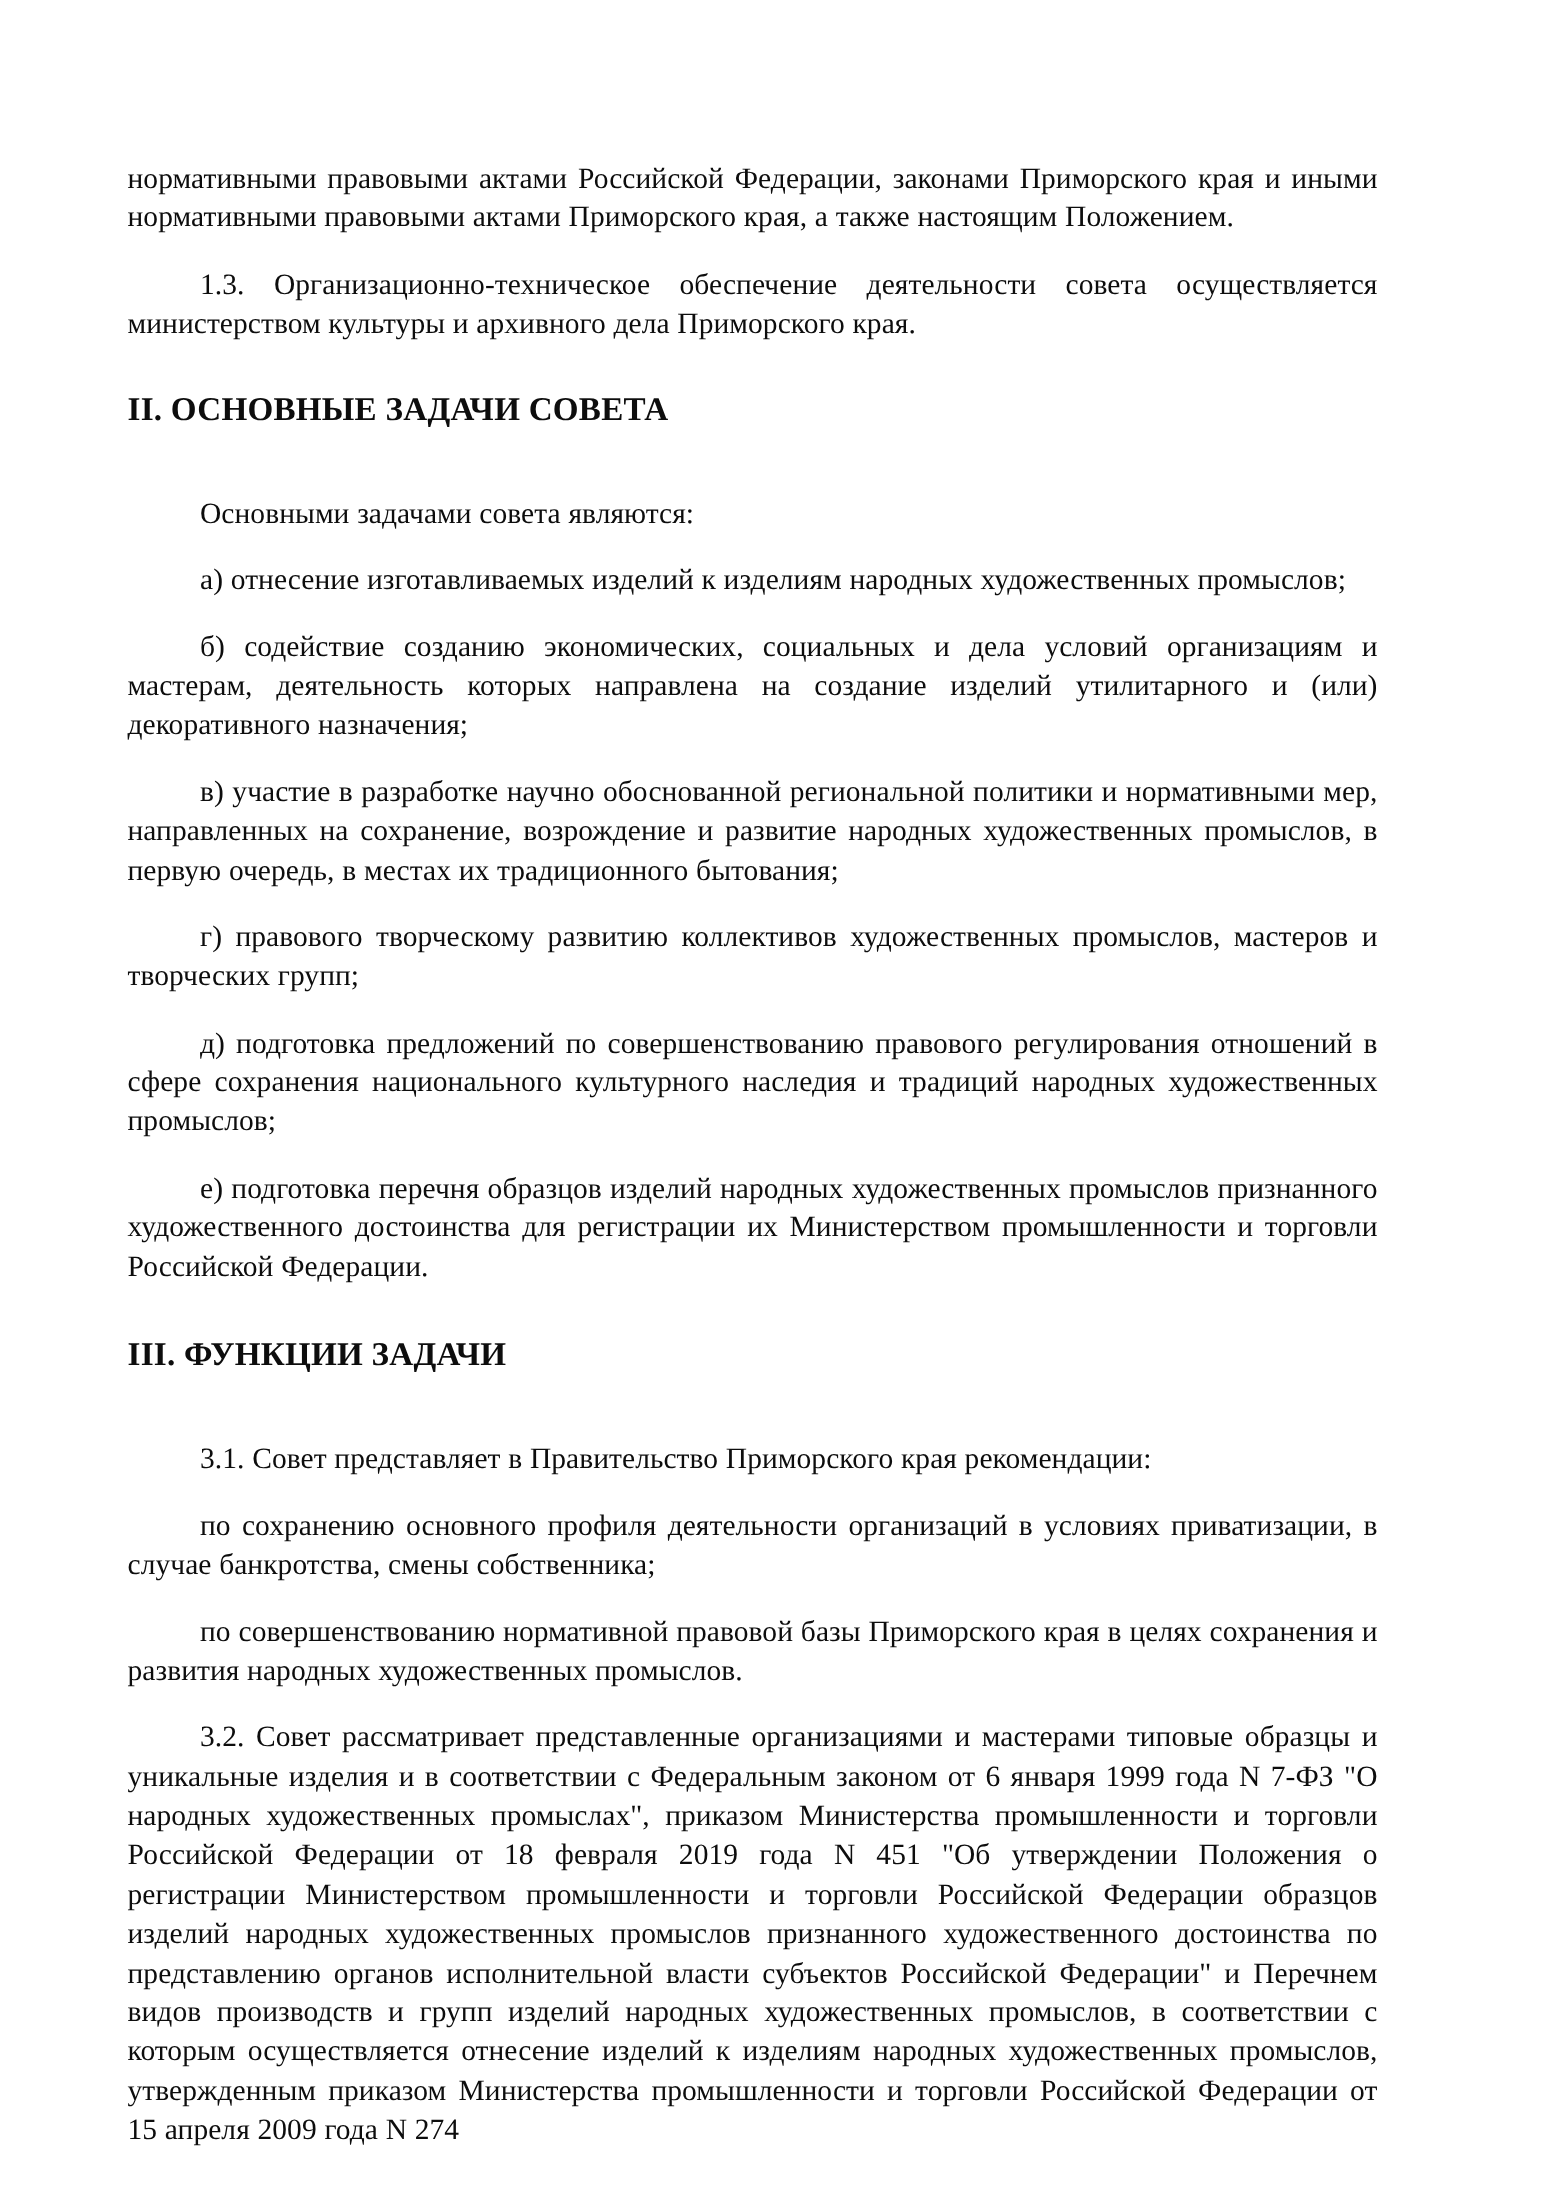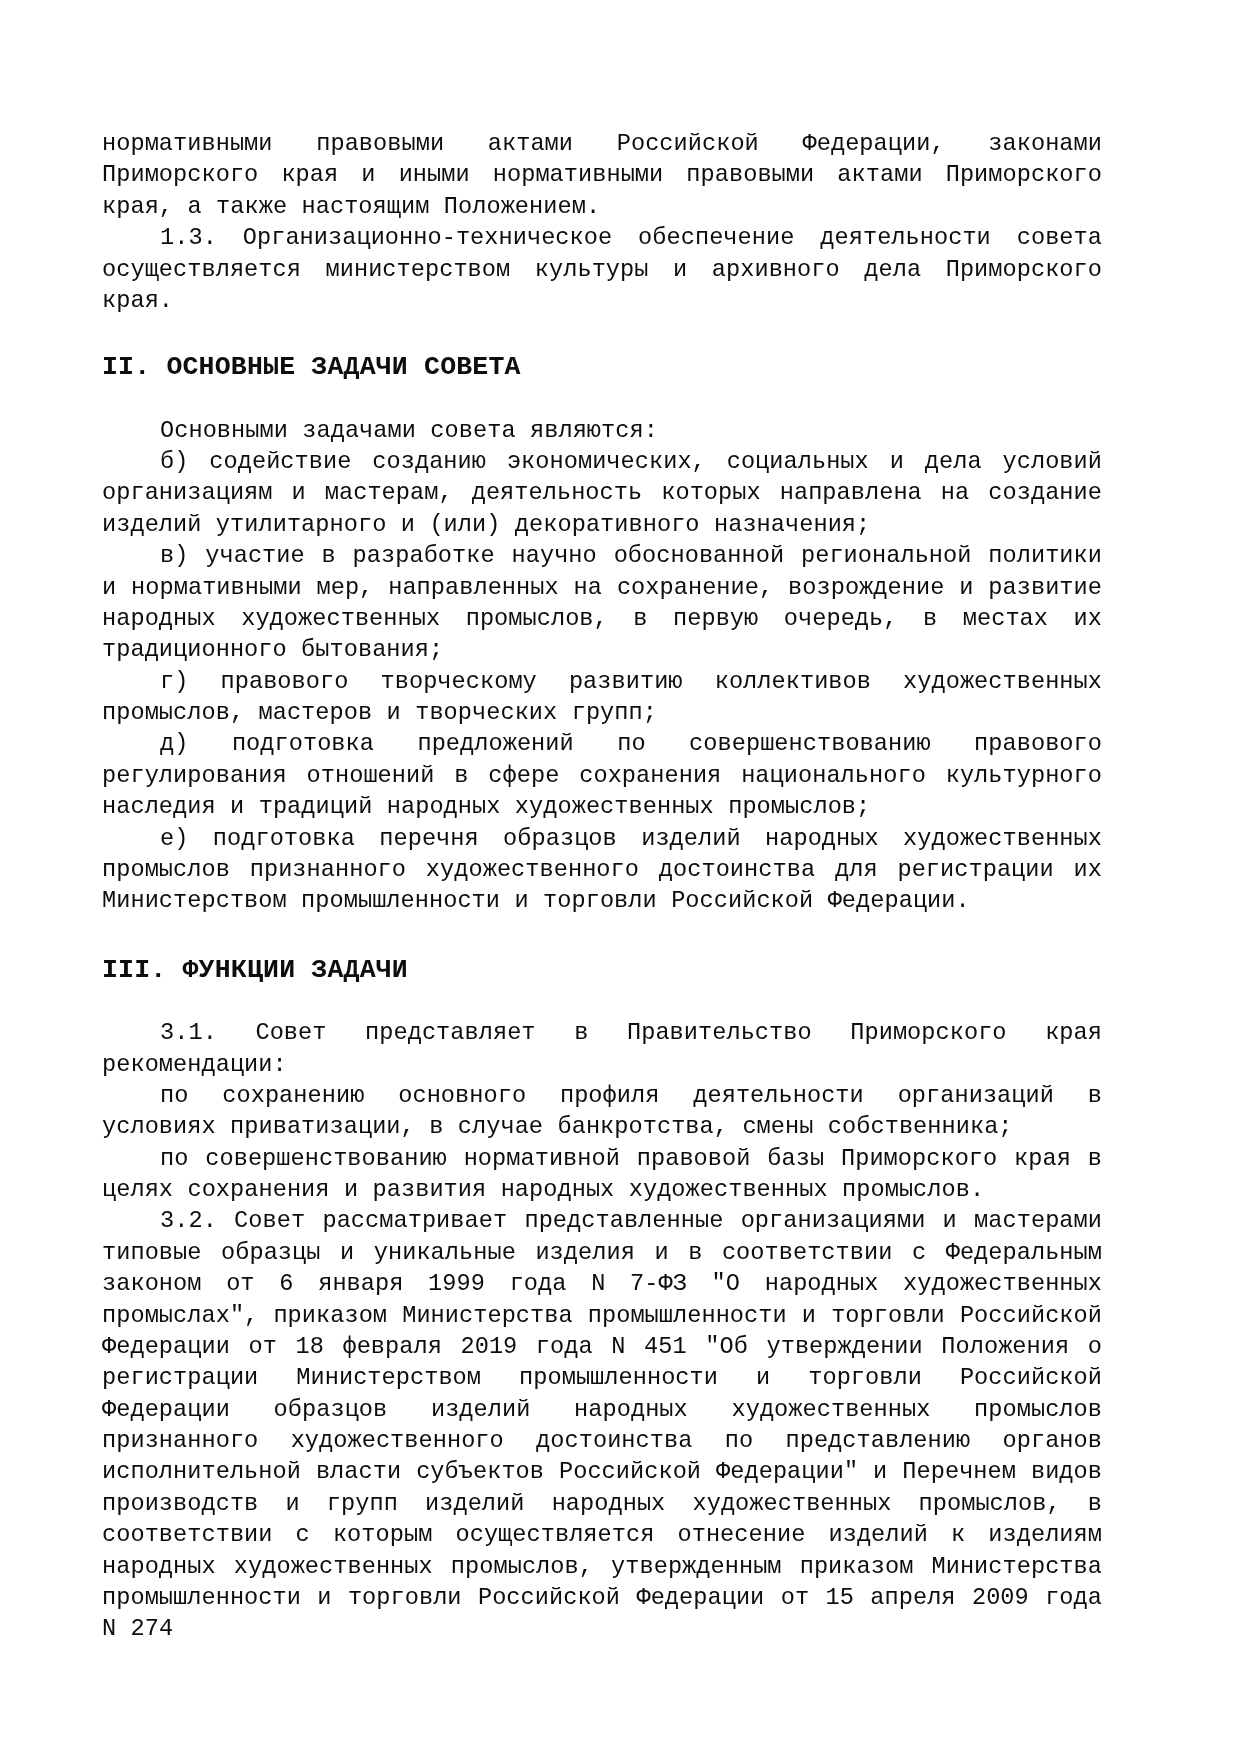--- a/index.html
+++ b/index.html
@@ -19,33 +19,33 @@
   .page {
     box-sizing: border-box;
     width: 1240px;
     height: 1754px;
     padding: 128px 138px 0 102px;
     background: #ffffff;
     position: relative;
   }
   .doc-body {
     width: 1000px;
-    font-family: Liberation Mono, monospace;
   }
   p {
     margin: 0;
     font-size: 23.6px;
     line-height: 1.33;
     text-align: justify;
     text-justify: inter-word;
     letter-spacing: 0.05px;
     word-spacing: 0.2px;
   }
   p.para {
     text-indent: 58px;
+    margin-top: 22px;
   }
   p.lead {
     text-indent: 0;
     margin-top: 0;
   }
   p.last-line-left {
     text-align-last: left;
   }
   h2.section-heading {
     margin: 0;
@@ -72,20 +72,21 @@
   <div class="doc-body">
 
     <p class="lead last-line-left">нормативными правовыми актами Российской Федерации, законами Приморского края и иными нормативными правовыми актами Приморского края, а также настоящим Положением.</p>
 
     <p class="para last-line-left">1.3. Организационно-техническое обеспечение деятельности совета осуществляется министерством культуры и архивного дела Приморского края.</p>
 
     <h2 class="section-heading heading-ii">II. ОСНОВНЫЕ ЗАДАЧИ СОВЕТА</h2>
 
     <p class="para last-line-left">Основными задачами совета являются:</p>
 
+    <p class="para last-line-left">а) отнесение изготавливаемых изделий к изделиям народных художественных промыслов;</p>
 
     <p class="para last-line-left">б) содействие созданию экономических, социальных и дела условий организациям и мастерам, деятельность которых направлена на создание изделий утилитарного и (или) декоративного назначения;</p>
 
     <p class="para last-line-left">в) участие в разработке научно обоснованной региональной политики и нормативными мер, направленных на сохранение, возрождение и развитие народных художественных промыслов, в первую очередь, в местах их традиционного бытования;</p>
 
     <p class="para last-line-left">г) правового творческому развитию коллективов художественных промыслов, мастеров и творческих групп;</p>
 
     <p class="para last-line-left">д) подготовка предложений по совершенствованию правового регулирования отношений в сфере сохранения национального культурного наследия и традиций народных художественных промыслов;</p>
 
     <p class="para last-line-left">е) подготовка перечня образцов изделий народных художественных промыслов признанного художественного достоинства для регистрации их Министерством промышленности и торговли Российской Федерации.</p>

